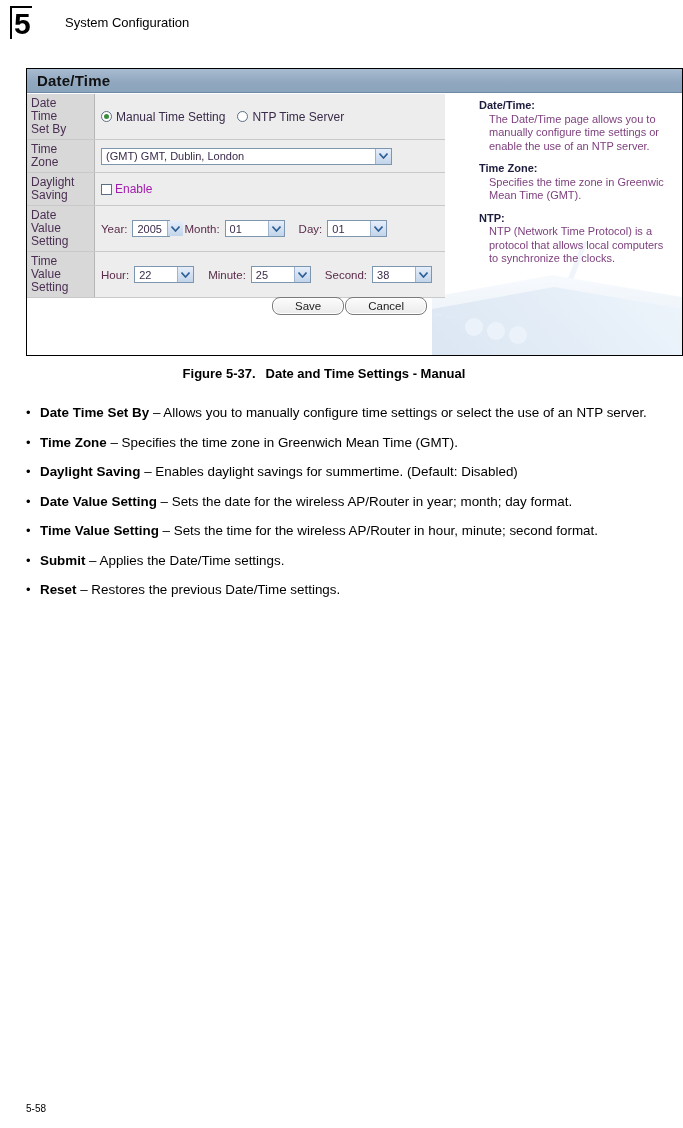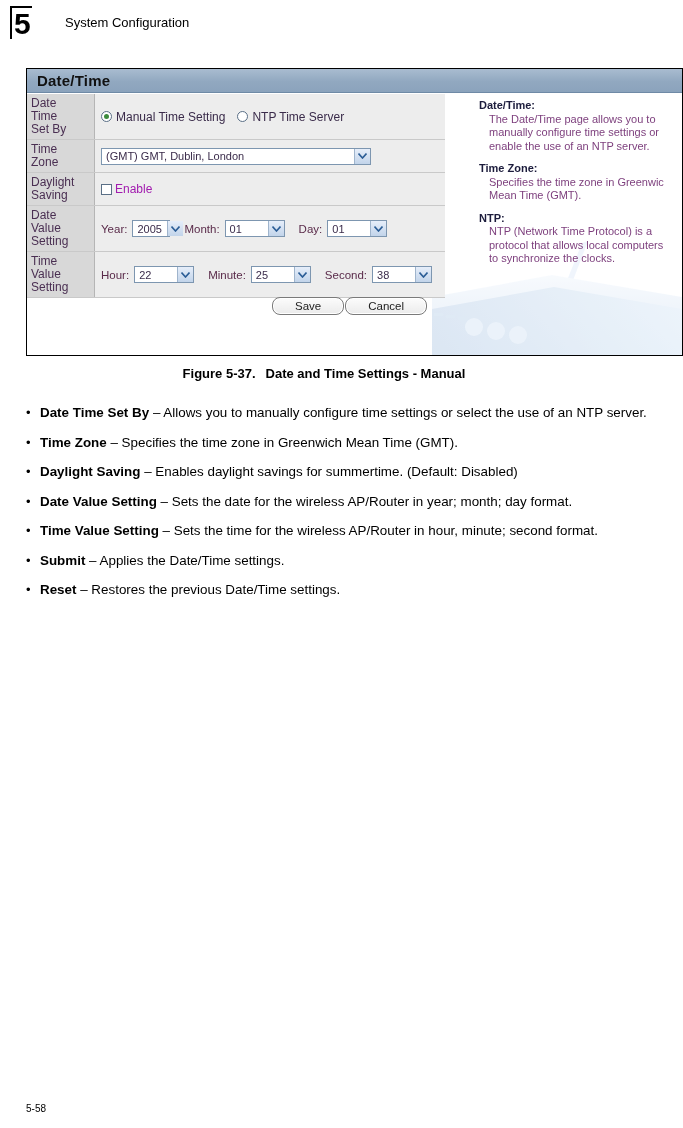--- a/index.html
+++ b/index.html
@@ -145,21 +145,21 @@
     flex: 1;
   }
   .sel .arw {
     width: 15px; height: 15px;
     background: linear-gradient(to bottom,#e6eefa,#c2d4ea);
     border-left: 1px solid #9fb4cc;
     display: flex; align-items: center; justify-content: center;
     flex: 0 0 auto;
   }
   .sel .arw svg { display: block; }
-  .sel-tz { width: 270px; justify-content: flex-end; }
+  .sel-tz { width: 291px; justify-content: flex-end; }
   .sel-year { width: 38px; }
   .sel-sm { width: 60px; }
 
   .fld-label {
     font-size: 11.5px; color: #5a2b4a;
     margin: 0 5px 0 0;
     white-space: nowrap;
   }
   .gap { width: 14px; }
 

